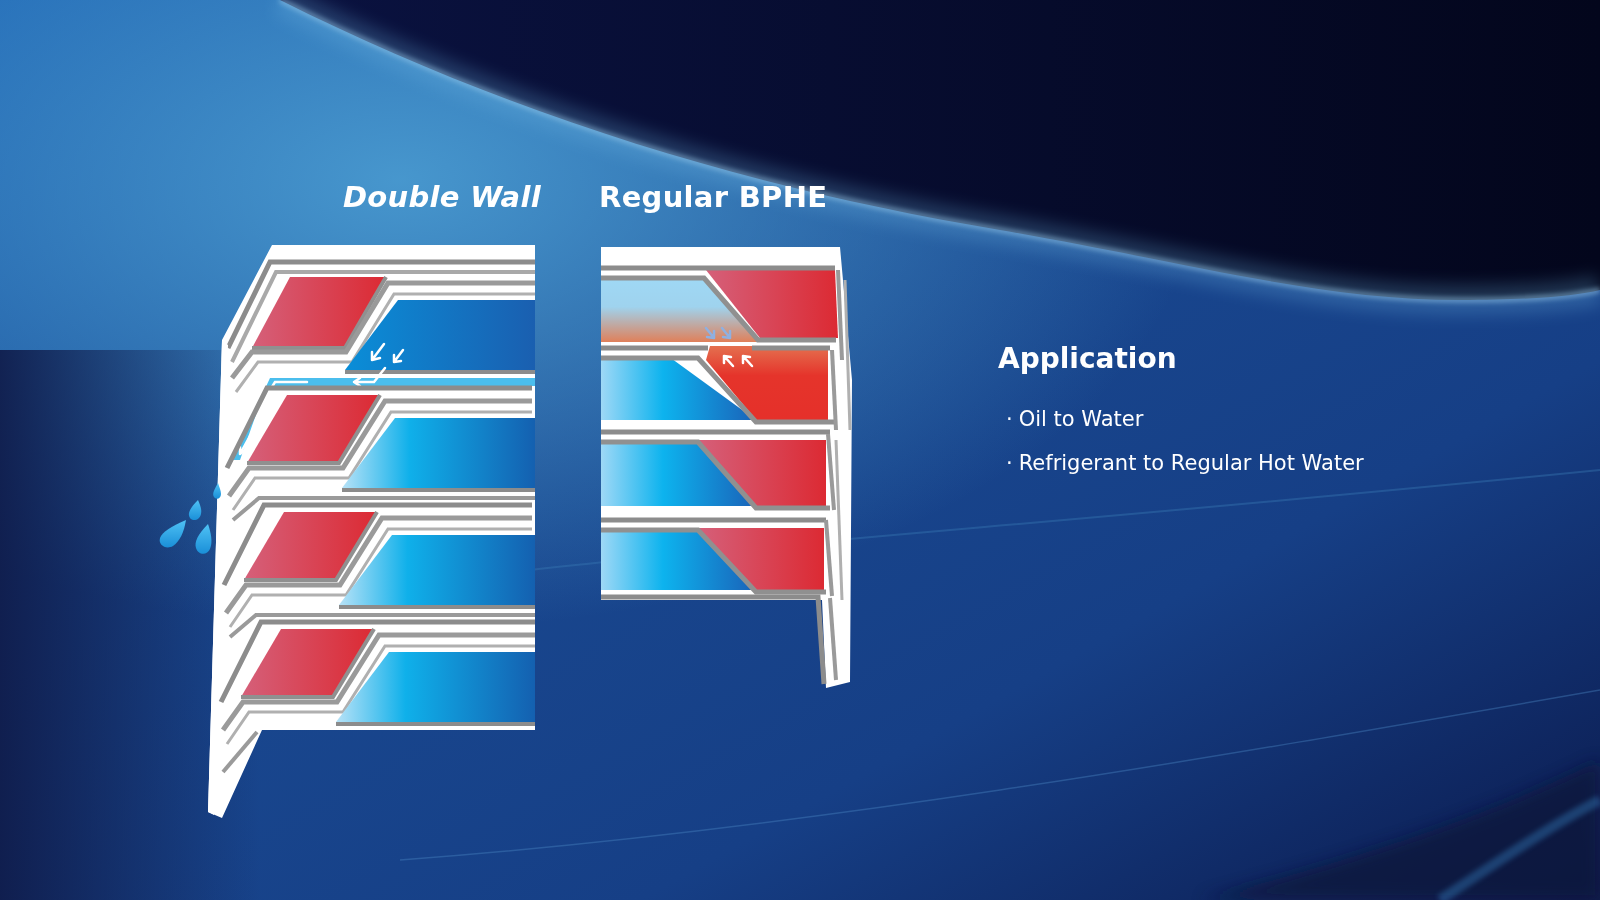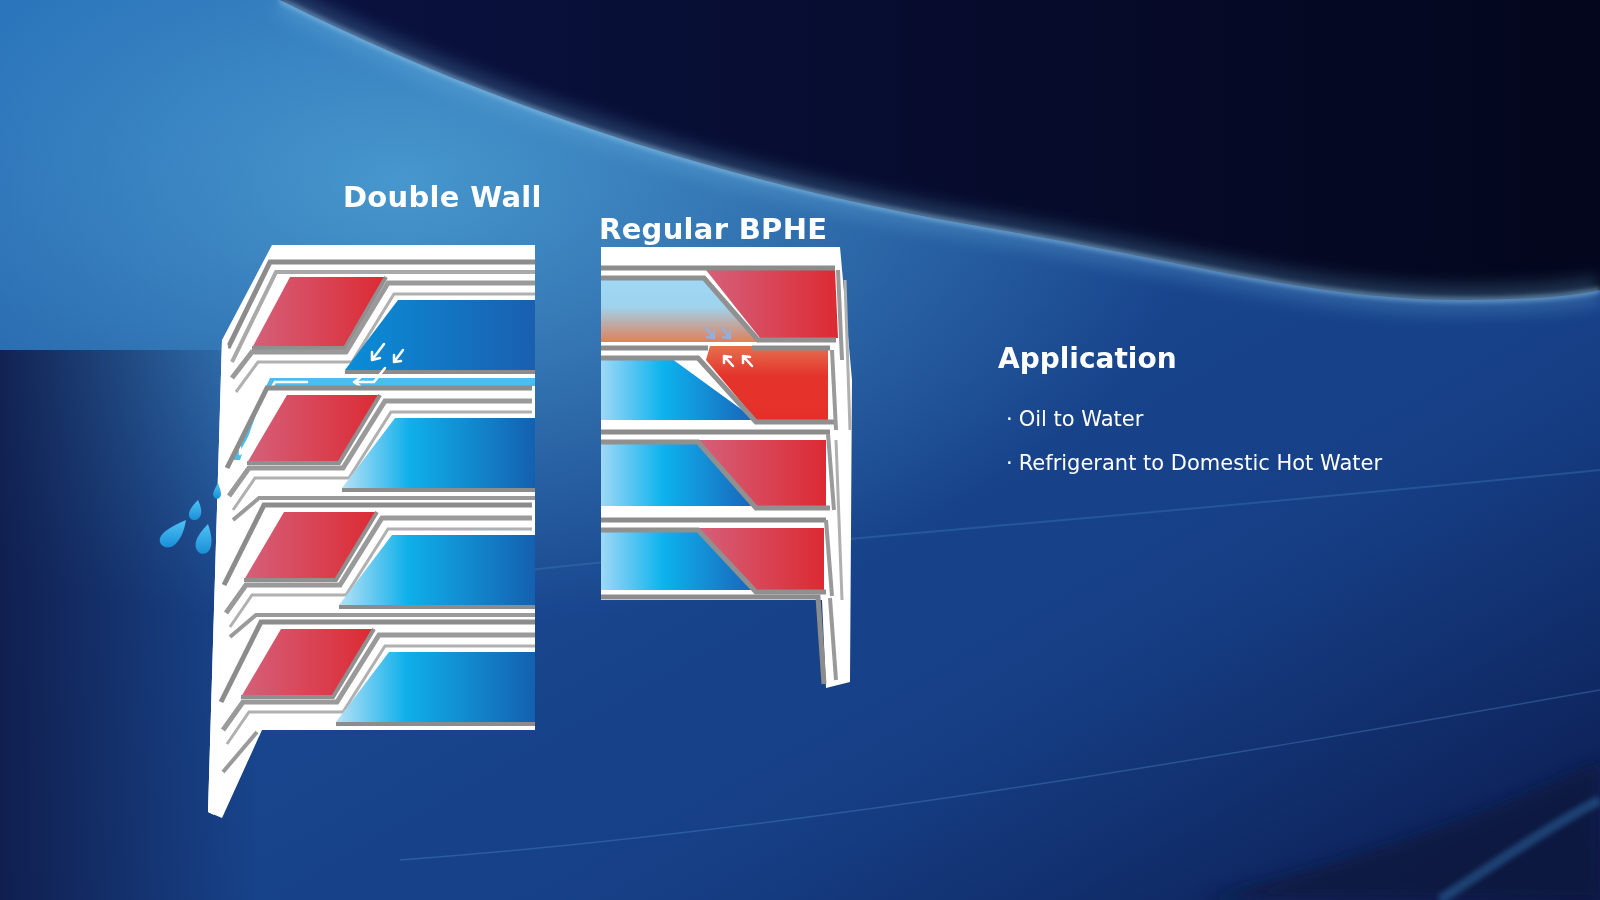--- a/index.html
+++ b/index.html
@@ -7,22 +7,22 @@
     width:1600px; height:900px; overflow:hidden; position:relative;
     font-family:"Liberation Sans", "DejaVu Sans", sans-serif;
     background:#0c1a4a;
   }
   .bg { position:absolute; inset:0; }
   .title {
     position:absolute; color:#ffffff; font-weight:700; font-size:29px;
     letter-spacing:0.3px; white-space:nowrap;
     font-family:"DejaVu Sans", "Liberation Sans", sans-serif;
   }
-  #title-dw { left:343px; top:180px; }
-  #title-reg { left:599px; top:180px;margin-top:32px; }
+  #title-dw { left:343px; top:180px;font-style:italic; }
+  #title-reg { left:599px; top:180px; }
   .app-head {
     position:absolute; left:998px; top:342px; color:#fff;
     font-family:"DejaVu Sans", sans-serif; font-weight:700; font-size:28px;text-align:right;
   }
   .app-list { position:absolute; left:998px; top:404px; margin:0; padding:0; list-style:none; }
   .app-list li {
     color:#fff; font-family:"DejaVu Sans", sans-serif; font-size:21px;
     height:44px; line-height:30px; white-space:nowrap;margin-left:8px;
   }
   .app-list li .dot { margin-right:6px; }
@@ -225,14 +225,14 @@
     <path d="M826,520 L832,596" fill="none" stroke="#9a9a9a" stroke-width="4"></path>
 
     <path d="M601,597 L818,597 L824,684" fill="none" stroke="#8c8c8c" stroke-width="5"></path>
     <path d="M830,598 L836,680" fill="none" stroke="#9a9a9a" stroke-width="4"></path>
   </g>
 </svg>
 
 <div class="app-head">Application</div>
 <ul class="app-list">
   <li><span class="dot">·</span><span>Oil to Water</span></li>
-  <li><span class="dot">·</span><span>Refrigerant to Domestic Hot Water</span></li>
+  <li><span class="dot">·</span><span>Refrigerant to Regular Hot Water</span></li>
 </ul>
 
 </body></html>

